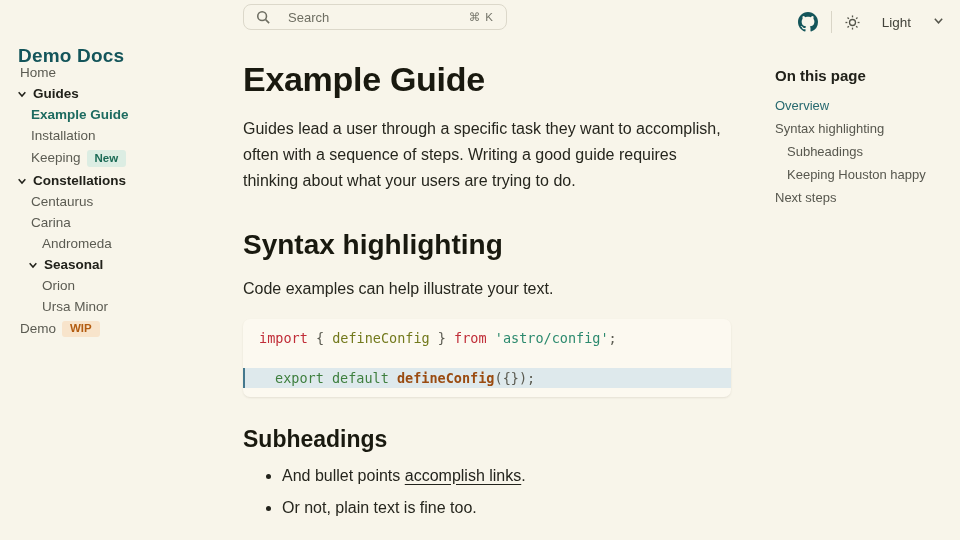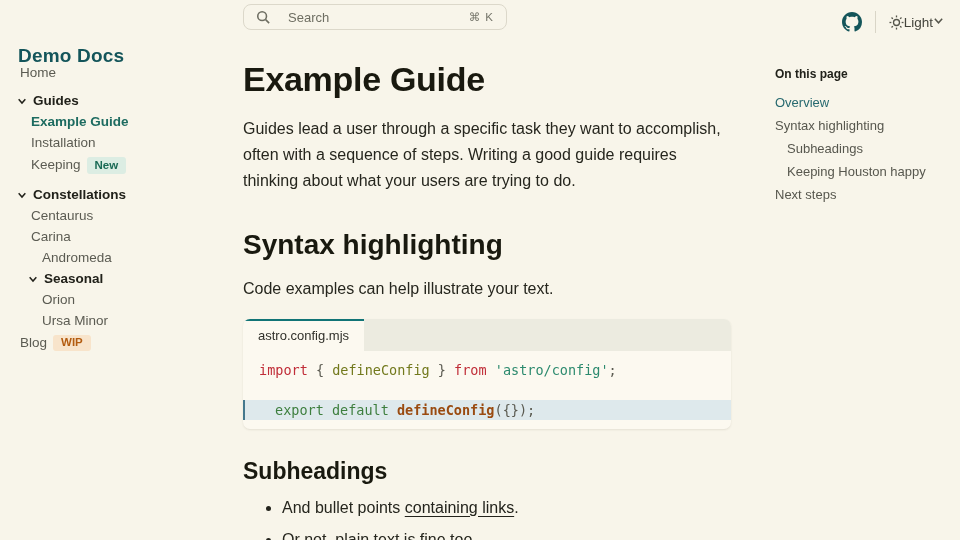--- a/index.html
+++ b/index.html
@@ -21,29 +21,29 @@
     border:1px solid #dcd8ca; border-radius:8px;
     display:flex; align-items:center; gap:18px; padding:0 12px;
     color:#6e6e62; font-size:13px; cursor:pointer; background:transparent;
   }
   .searchbar .shortcut { margin-left:auto; font-size:11.5px; color:#75756a; letter-spacing:1px; }
   .header-actions {
     position:absolute; right:16px; top:0; height:44px;
     display:flex; align-items:center; gap:13px;
   }
   .v-divider { width:1px; height:22px; background:#d9d5c7; }
-  .theme-select { display:flex; align-items:flex-start; gap:0; color:#43433b; font-size:13.5px; cursor:pointer; }
+  .theme-select { display:flex; align-items:flex-start; gap:22px; color:#43433b; font-size:13.5px; cursor:pointer; }
 
   
   .layout { display:flex; align-items:flex-start; }
 
   
   .sidebar { width:243px; flex:none; padding:22px 0 0 20px; font-size:13.5px; color:#5b5b52; }
   .side-item { display:flex; align-items:center; gap:6px; margin-bottom:7px; line-height:14px; cursor:pointer; }
-  .side-item.sp { margin-top:14px; }
+  .side-item.sp { }
   .side-group { color:#21211a; font-weight:bold; }
   .side-group .chev { margin-left:-3px; }
   .ind1 { padding-left:11px; }
   .ind2 { padding-left:22px; }
   .side-item.active { color:#1d6b60; font-weight:bold; }
   .badge {
     font-size:11.5px; font-weight:bold; padding:2.5px 8px; border-radius:3px; line-height:1;
   }
   .badge.new { background:#dcede3; color:#1a6a55; }
   .badge.wip { background:#f8e4cb; color:#b35c10; }
@@ -72,21 +72,21 @@
   .tok-kw2 { color:#3e7f3e; }
   .tok-fn  { color:#9a4b10; font-weight:bold; }
 
   ul.bullets { margin:13px 0 0; padding-left:39px; font-size:16px; color:#26261e; }
   ul.bullets li { margin-bottom:11px; line-height:1.3; }
   ul.bullets li::marker { color:#23231c; }
   .content-link { color:#23231c; text-decoration:underline; text-underline-offset:2.5px; cursor:pointer; }
 
   
   .toc { margin-left:44px; padding-top:23px; width:175px; font-size:13px; }
-  .toc-title { font-size:12px; font-weight:bold; color:#21211a; margin-bottom:13px; }
+  .toc-title { font-size:15px; font-weight:bold; color:#21211a; margin-bottom:13px; }
   .toc-link { display:block; color:#57574e; line-height:1.43; margin-bottom:4.5px; cursor:pointer; }
   .toc-link.active { color:#27696f; }
   .toc-link.ind1 { padding-left:12px; }
 
   svg { display:block; }
 </style>
 </head>
 <body>
 
 <header>
@@ -186,42 +186,39 @@
       <span>Seasonal</span>
     </div>
     <div class="side-item ind2">
       <span>Orion</span>
     </div>
     <div class="side-item ind2">
       <span>Ursa Minor</span>
     </div>
 
     <div class="side-item">
-      <span>Blog</span>
+      <span>Demo</span>
       <span class="badge wip">WIP</span>
     </div>
   </nav>
 
   <main>
     <h1>Example Guide</h1>
     <p class="para">Guides lead a user through a specific task they want to accomplish, often with a sequence of steps. Writing a good guide requires thinking about what your users are trying to do.</p>
 
     <h2>Syntax highlighting</h2>
     <p class="para">Code examples can help illustrate your text.</p>
 
     <div class="codeblock">
-      <div class="code-tabbar">
-        <div class="code-tab">astro.config.mjs</div>
-      </div>
       <pre><div class="cl"><span class="tok-kw">import</span><span class="tok-pun"> { </span><span class="tok-imp">defineConfig</span><span class="tok-pun"> } </span><span class="tok-kw">from</span><span class="tok-pun"> </span><span class="tok-str">'astro/config'</span><span class="tok-pun">;</span></div><div class="cl empty"></div><div class="cl mark"><span class="tok-kw2">export</span><span class="tok-pun"> </span><span class="tok-kw2">default</span><span class="tok-pun"> </span><span class="tok-fn">defineConfig</span><span class="tok-pun">({});</span></div></pre>
     </div>
 
     <h3>Subheadings</h3>
     <ul class="bullets">
-      <li><span>And bullet points </span><a class="content-link">containing links</a><span>.</span></li>
+      <li><span>And bullet points </span><a class="content-link">accomplish links</a><span>.</span></li>
       <li>Or not, plain text is fine too.</li>
     </ul>
 
   </main>
 
   <aside class="toc">
     <div class="toc-title">On this page</div>
     <a class="toc-link active">Overview</a>
     <a class="toc-link">Syntax highlighting</a>
     <a class="toc-link ind1">Subheadings</a>

